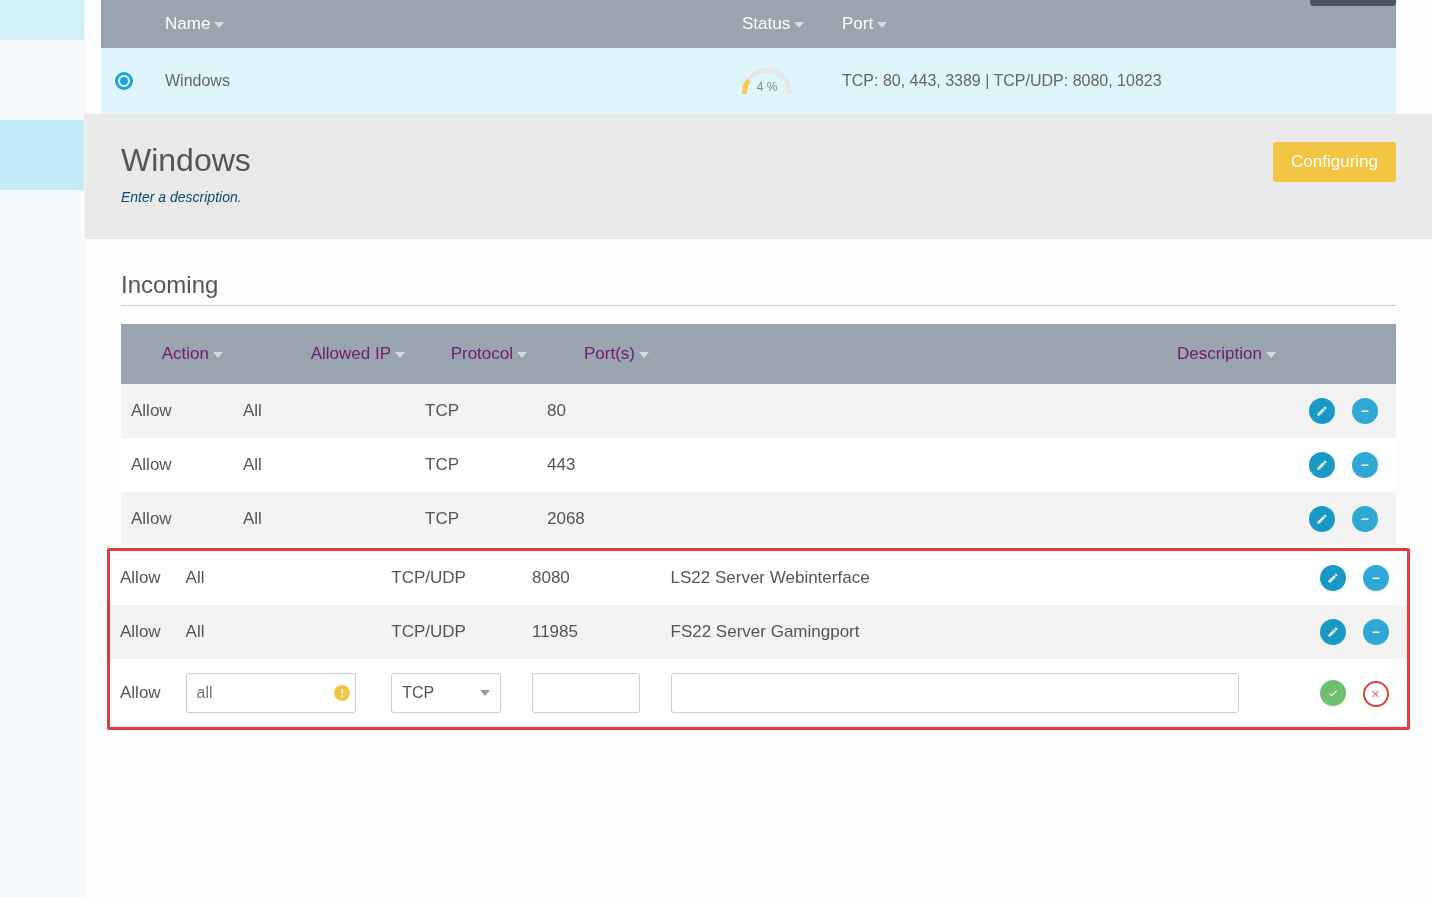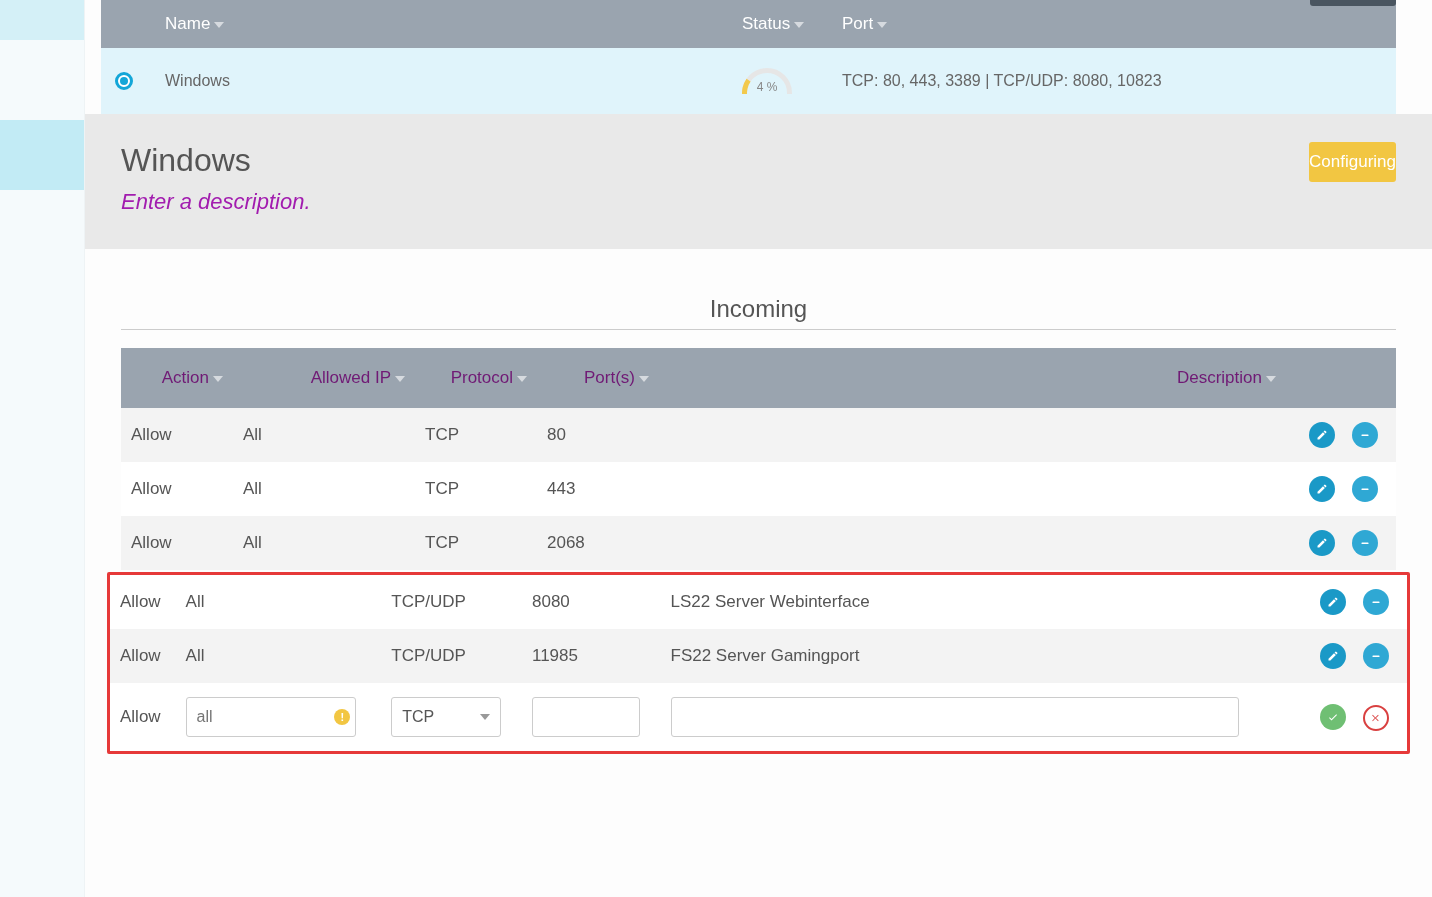--- a/index.html
+++ b/index.html
@@ -109,45 +109,45 @@
     justify-content: space-between;
     align-items: flex-start;
   }
   .section-title {
     font-size: 32px;
     font-weight: 400;
     color: #555;
   }
   .section-desc {
     font-style: italic;
-    color: #a21caf;
+    color: #0c4a6e;
     margin-top: 10px;
-    font-size: 22px;
+    font-size: 14px;
   }
   .btn-config {
     background: #f2c642;
     color: #fff;
     border: none;
     border-radius: 3px;
-    padding: 10px 0;
+    padding: 10px 18px;
     font-size: 17px;
     cursor: pointer;
   }
 
   
   .config-area { padding: 30px 36px 0 36px; }
   .subhead {
     font-size: 28px;
     font-weight: 400;
     color: #555;
     border-bottom: 1px solid #ccc;
     padding-bottom: 6px;
     margin-bottom: 18px;
   }
-  .subhead.small { font-size: 24px; margin-top: 16px; text-align: center; }
+  .subhead.small { font-size: 24px; margin-top: 2px; }
 
   
   .rules-table { width: 100%; border-collapse: collapse; }
   .rules-table thead th {
     background: #9aa4af;
     color: #701a75;
     text-align: right;
     font-weight: 400;
     padding: 20px 10px;
     font-size: 17px;

